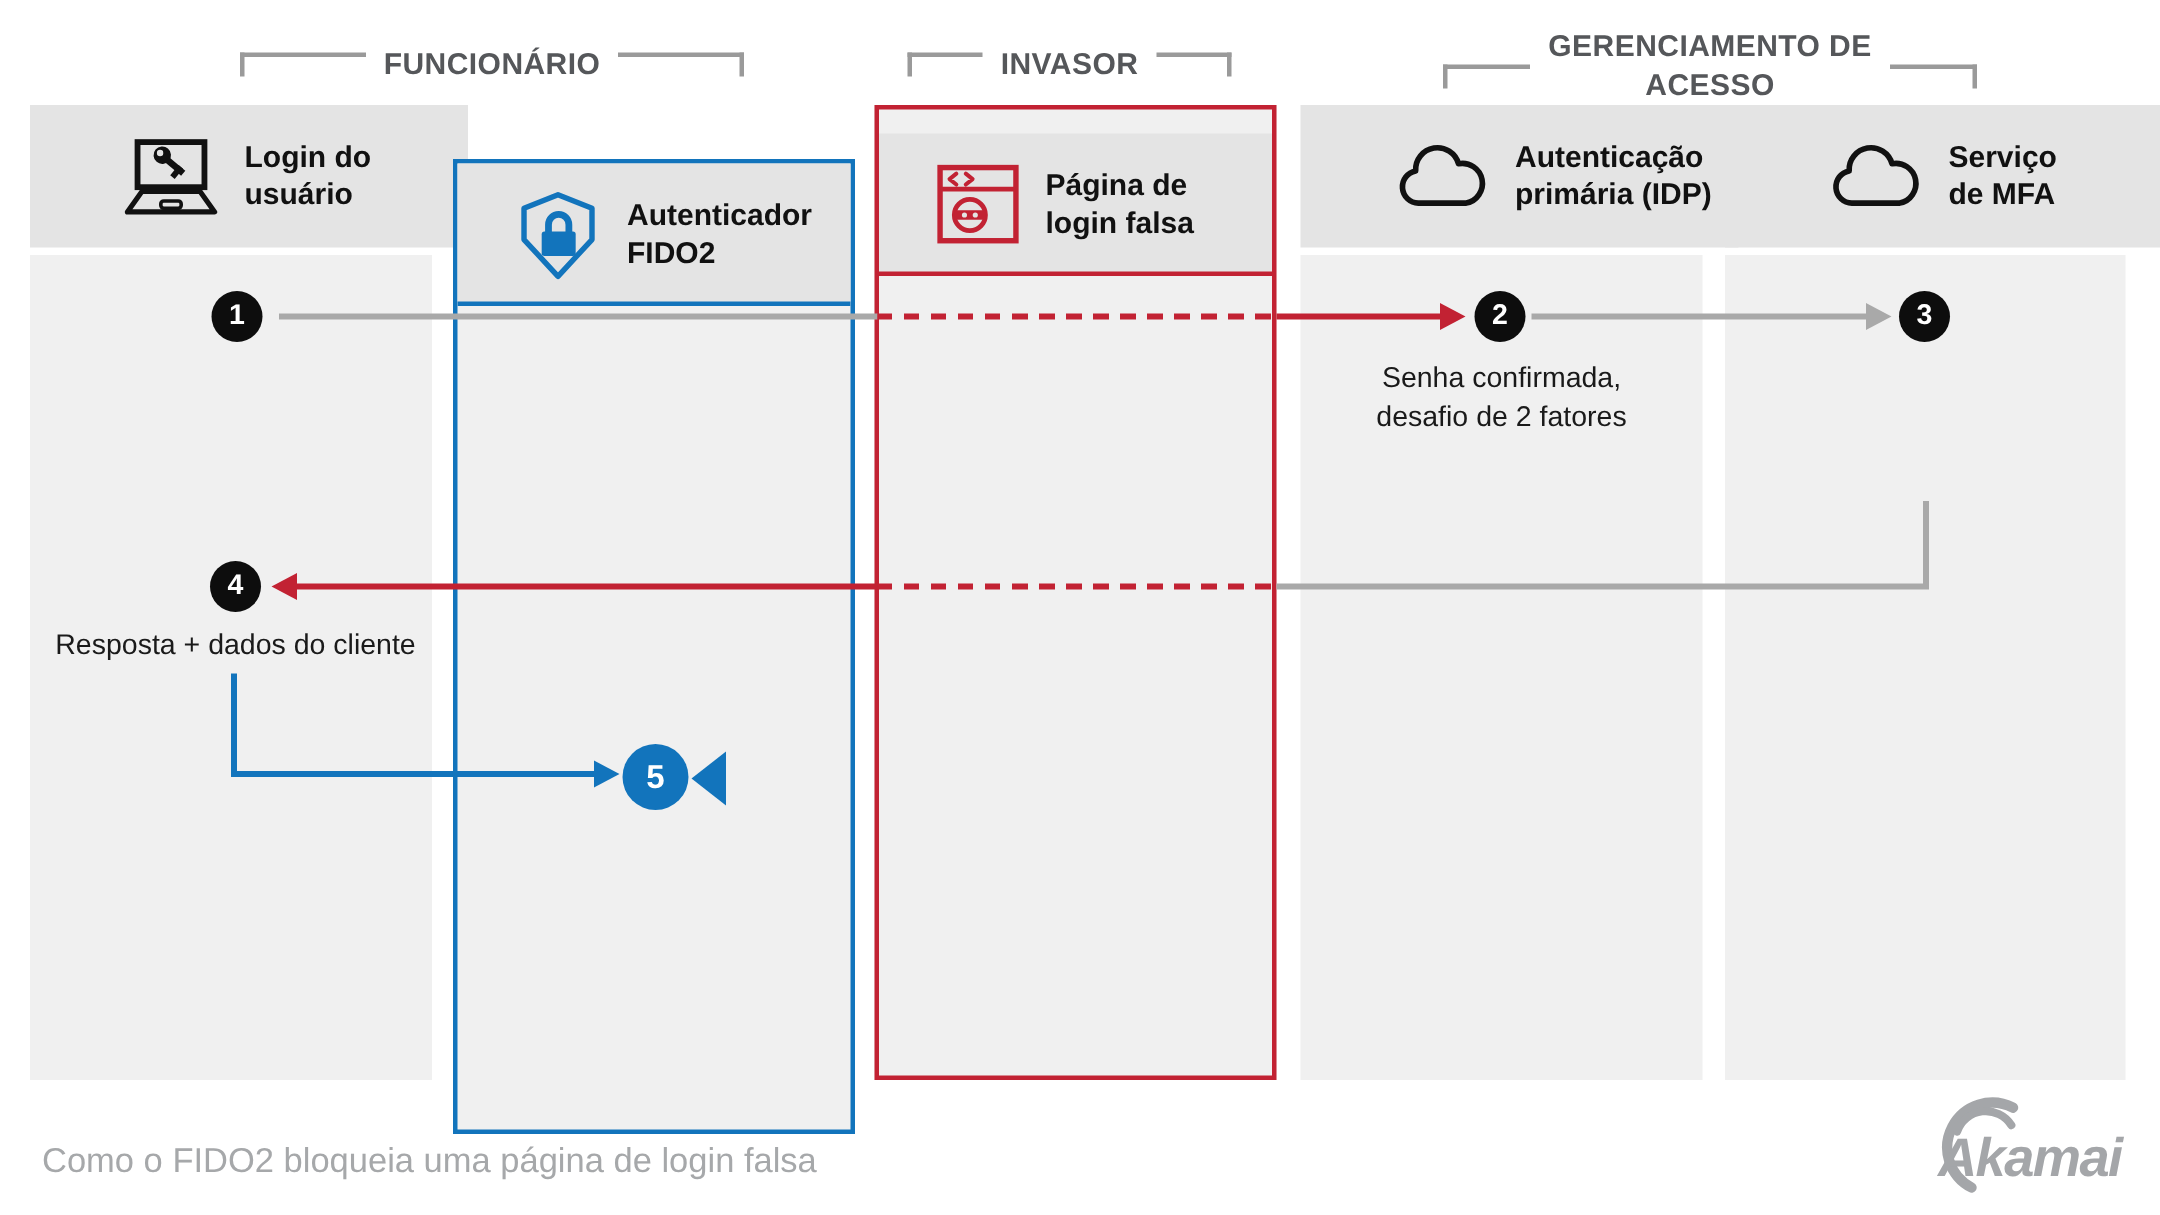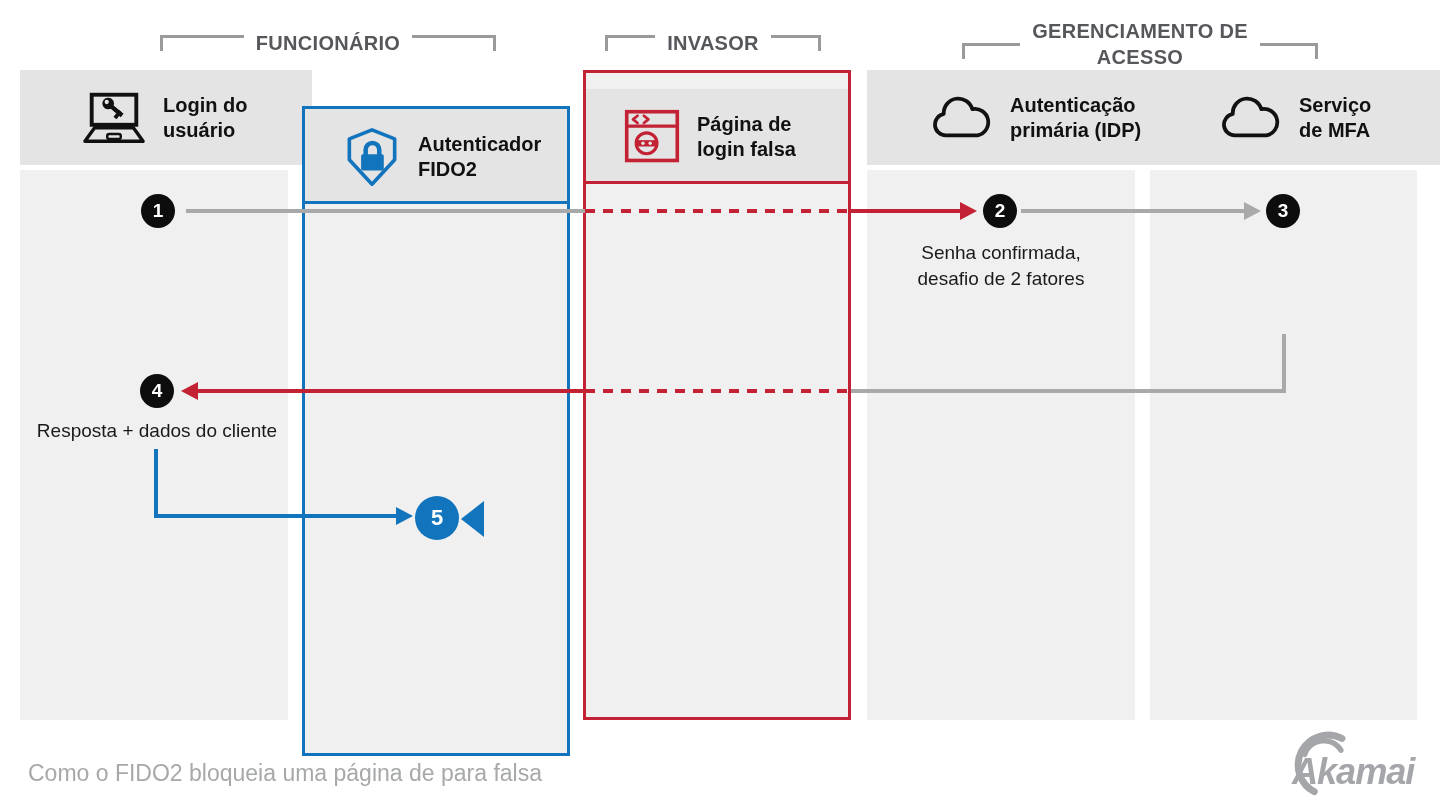--- a/index.html
+++ b/index.html
@@ -201,21 +201,21 @@
   <div class="badge blue5" style="left:415px;top:496px;">
       <span>5</span>
     </div>
 
   <div class="steptext pre" style="left:876px;top:240px;width:250px;">Senha confirmada,
 desafio de 2 fatores</div>
   <div class="steptext pre" style="left:20px;top:418px;width:274px;">Resposta + dados do cliente</div>
 
   <div class="callout-tail"></div>
 
-  <div class="caption">Como o FIDO2 bloqueia uma página de para falsa</div>
+  <div class="caption">Como o FIDO2 bloqueia uma página de login falsa</div>
 
   <div class="logo">
     <svg width="160" height="66" viewBox="0 0 300 124">
       <path d="M150 14 A54 54 0 1 0 98 114" fill="none" stroke="#A4A6A9" stroke-width="13" stroke-linecap="round"></path>
       <path d="M148 36 A38 38 0 0 0 80 44" fill="none" stroke="#A4A6A9" stroke-width="10" stroke-linecap="round"></path>
       <text x="56" y="100" font-family="Liberation Sans, sans-serif" font-style="italic" font-weight="bold" font-size="68" fill="#A4A6A9" letter-spacing="-2">Akamai</text>
     </svg>
   </div>
 
 </div>

